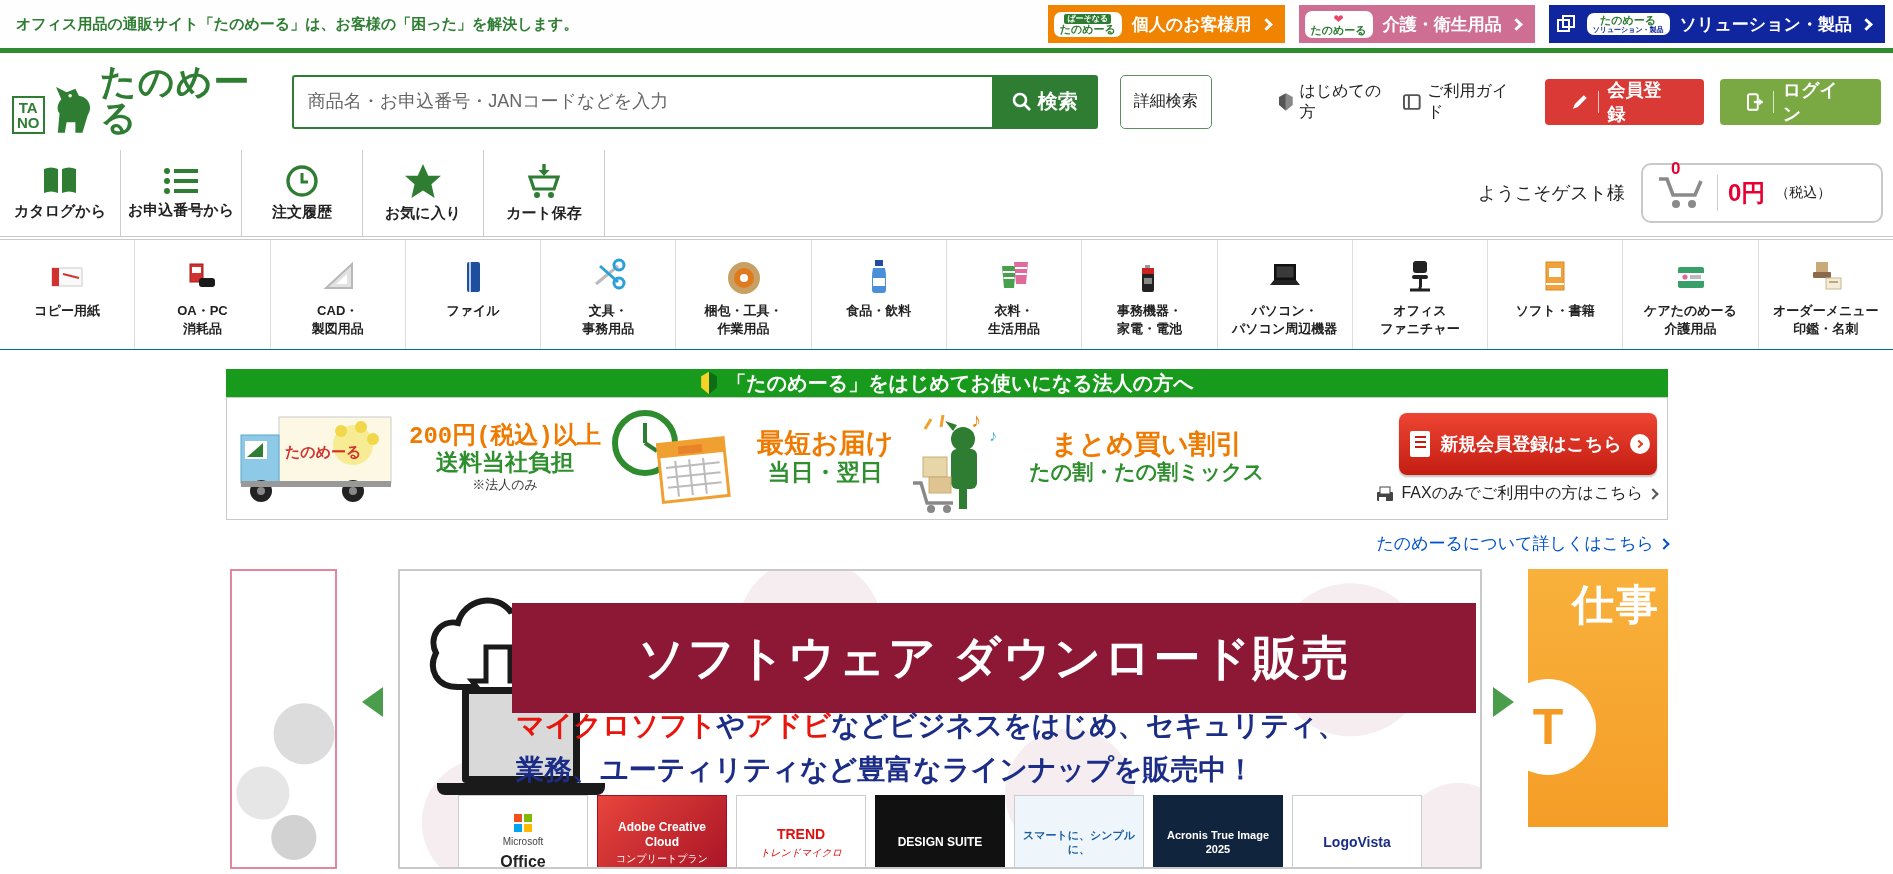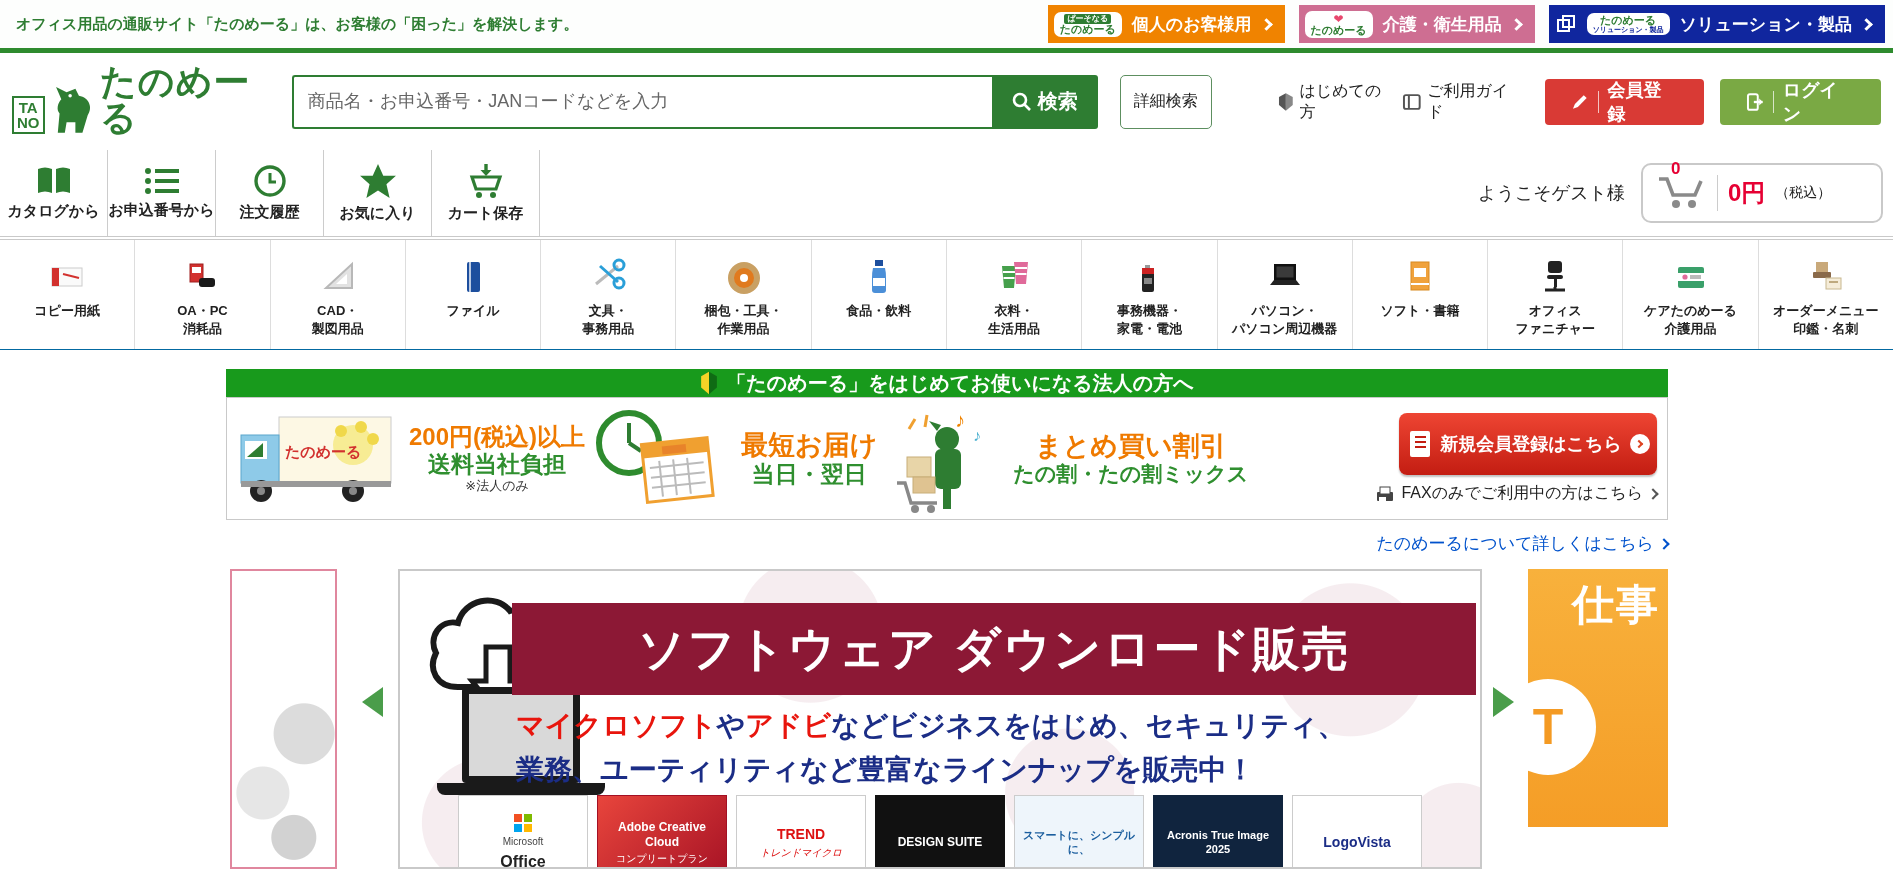--- a/index.html
+++ b/index.html
@@ -35,21 +35,21 @@
   .advbtn { width:92px; height:54px; margin-left:22px; background:#fff; border:1px solid #5d8f60; border-radius:5px; font-size:16px; color:#222; cursor:pointer; }
   .hlinks { display:flex; align-items:center; gap:6px; margin-left:66px; font-size:16px; color:#222; }
   .hlink { display:flex; align-items:center; gap:6px; cursor:pointer; }
   .hbtn { height:46px; border-radius:4px; color:#fff; font-size:18px; font-weight:bold; display:flex; align-items:center; gap:9px; padding:0 26px; cursor:pointer; }
   .hbtn .vdiv { width:1px; height:22px; background:rgba(255,255,255,.7); }
   .btn-register { background:#d93a35; margin-left:22px; }
   .btn-login { background:#7aa944; margin-left:16px; }
 
   
   .quicknav { height:86px; display:flex; align-items:stretch; }
-  .qitem { width:108px; display:flex; flex-direction:column; align-items:center; justify-content:center; gap:5px; border-right:1px solid #ccc; cursor:pointer; }
+  .qitem { width:121px; display:flex; flex-direction:column; align-items:center; justify-content:center; gap:5px; border-right:1px solid #ccc; cursor:pointer; }
   .qitem .qlabel { font-size:15px; font-weight:bold; color:#222; white-space:nowrap; }
   .qspacer { flex:1; }
   .welcome { align-self:center; font-size:18px; color:#222; margin-right:16px; }
   .cartbox { align-self:center; width:242px; height:60px; border:2px solid #c9c9c9; border-radius:10px; margin-right:10px; display:flex; align-items:center; padding:0 12px; gap:10px; cursor:pointer; }
   .cartzero { position:relative; }
   .cartzero .zero { position:absolute; top:-12px; left:16px; color:#e60033; font-weight:bold; font-size:17px; }
   .cartbox .vsep { width:1px; height:36px; background:#ccc; }
   .amount { color:#e60033; font-weight:bold; font-size:24px; }
   .taxnote { color:#222; font-size:14px; }
 
@@ -58,21 +58,21 @@
   .catbar { height:110px; display:flex; border-bottom:1px solid #0369a1; }
   .cat { flex:1; display:flex; flex-direction:column; align-items:center; justify-content:flex-start; padding-top:10px; border-right:1px solid #ddd; cursor:pointer; }
   .cat:last-child { border-right:none; }
   .cat .cicon { height:52px; display:flex; align-items:center; justify-content:center; }
   .cat .clabel { font-size:13px; font-weight:bold; color:#222; text-align:center; line-height:1.35; }
 
   
   .content { width:1442px; margin-left:226px; }
   .notice { margin-top:19px; height:28px; background:#189a1c; display:flex; align-items:center; justify-content:center; gap:8px; color:#fff; font-weight:bold; font-size:20px; cursor:pointer; }
   .promo { border:1px solid #c9c9c9; background:#fff; height:123px; display:flex; align-items:center; padding:0 10px 0 6px; }
-  .ptext { text-align:center; line-height:1.15; margin:8px 8px; }
+  .ptext { text-align:center; line-height:1.15; margin:8px 8px;font-family:Liberation Mono, monospace; }
   .po { color:#ef7a00; font-weight:bold; font-size:24px; white-space:nowrap; }
   .pg { color:#2f8f2f; font-weight:bold; font-size:23px; white-space:nowrap; }
   .pnote { color:#333; font-size:13px; margin-top:2px; }
   .promo-right { margin-left:auto; display:flex; flex-direction:column; align-items:flex-end; gap:8px; }
   .regbtn { width:258px; height:62px; border-radius:8px; background:linear-gradient(#ee4533,#c31d12); color:#fff; font-size:18px; font-weight:bold; display:flex; align-items:center; justify-content:center; gap:8px; box-shadow:0 2px 2px rgba(0,0,0,.25); cursor:pointer; }
   .regbtn .circ { width:20px; height:20px; background:#fff; border-radius:50%; display:flex; align-items:center; justify-content:center; }
   .regbtn .circ .chevr { width:6px; height:6px; border-top:2px solid #d42; border-right:2px solid #d42; transform:rotate(45deg); margin-left:-2px; }
   .faxlink { display:flex; align-items:center; gap:6px; font-size:16px; color:#222; cursor:pointer; }
   .dchev { width:8px; height:8px; border-top:2px solid #555; border-right:2px solid #555; transform:rotate(45deg); }
   .aboutrow { margin-top:12px; display:flex; justify-content:flex-end; }
@@ -90,21 +90,21 @@
   .mainbanner { position:absolute; left:398px; top:0; width:1084px; height:300px; border:2px solid #c9c9c9; background:#fff; overflow:hidden; cursor:pointer;
      background-image:radial-gradient(circle 70px at 8% 85%, #f6edf0 0 64px, transparent 65px),
                       radial-gradient(circle 80px at 38% 20%, #f6edf0 0 72px, transparent 73px),
                       radial-gradient(circle 70px at 62% 75%, #f6edf0 0 64px, transparent 65px),
                       radial-gradient(circle 85px at 88% 30%, #f6edf0 0 76px, transparent 77px),
                       radial-gradient(circle 60px at 98% 90%, #f6edf0 0 54px, transparent 55px); }
   .cloud { position:absolute; left:18px; top:6px; }
   .laptop { position:absolute; left:62px; top:116px; }
   .laptop .screen { width:118px; height:96px; background:#d9d9d9; border:7px solid #1a1a1a; border-radius:4px; }
   .laptop .base { width:168px; height:12px; background:#1a1a1a; margin-left:-25px; border-radius:0 0 8px 8px; }
-  .mtitle { position:absolute; left:112px; right:4px; top:32px; height:92px; background:#8c1835; color:#fff; font-weight:bold; font-size:47px; display:flex; align-items:center; justify-content:center; letter-spacing:2px; white-space:nowrap; }
+  .mtitle { position:absolute; left:112px; right:4px; top:32px; height:110px; background:#8c1835; color:#fff; font-weight:bold; font-size:47px; display:flex; align-items:center; justify-content:center; letter-spacing:2px; white-space:nowrap; }
   .mdesc1 { position:absolute; left:116px; top:136px; font-size:28px; font-weight:bold; white-space:nowrap; }
   .mdesc2 { position:absolute; left:116px; top:180px; font-size:28px; font-weight:bold; color:#1b2d86; white-space:nowrap; }
   .segr { color:#e8150d; } .segb { color:#1b2d86; }
   .tiles { position:absolute; left:58px; top:224px; display:flex; gap:9px; }
   .tile { width:130px; height:95px; border:1px solid #ccc; background:#fff; display:flex; flex-direction:column; align-items:center; justify-content:center; gap:4px; text-align:center; padding:4px; }
   .tile .tt1 { font-size:12px; font-weight:bold; color:#222; line-height:1.2; }
   .tile .tt2 { font-size:10px; color:#444; line-height:1.2; }
   .tile-adobe { background:linear-gradient(135deg,#e8453c,#a31024); border-color:#a31024; }
   .tile-adobe .tt1,.tile-adobe .tt2 { color:#fff; }
   .tile-trend .tt1 { color:#d11; font-size:14px; } .tile-trend .tt2 { color:#d11; font-style:italic; }
@@ -373,37 +373,37 @@
           <rect x="9" y="8" width="22" height="16" fill="#111"></rect>
           <rect x="11.5" y="10.5" width="17" height="11" fill="#3a3a3a"></rect>
           <polygon points="5,29 35,29 31,24 9,24" fill="#222"></polygon>
         </svg>
       </span>
     <span class="clabel"><span>パソコン・</span><br><span>パソコン周辺機器</span></span>
   </div>
   <div class="cat">
     <span class="cicon">
         <svg width="40" height="40" viewBox="0 0 40 40">
-          <rect x="11" y="6" width="18" height="28" fill="#f0a23c" stroke="#d88a20"></rect>
-          <rect x="14" y="12" width="12" height="9" fill="#fff"></rect>
-          <line x1="11" y1="28" x2="29" y2="28" stroke="#fff" stroke-width="2"></line>
-        </svg>
-      </span>
-    <span class="clabel"><span>ソフト・書籍</span><br><span></span></span>
-  </div>
-  <div class="cat">
-    <span class="cicon">
-        <svg width="40" height="40" viewBox="0 0 40 40">
           <rect x="13" y="5" width="14" height="12" rx="3" fill="#222"></rect>
           <rect x="12" y="19" width="16" height="4" rx="2" fill="#222"></rect>
           <rect x="19" y="23" width="3" height="8" fill="#222"></rect>
           <path d="M10 34 L30 34 M20 31 L20 34" stroke="#222" stroke-width="3"></path>
         </svg>
       </span>
     <span class="clabel"><span>オフィス</span><br><span>ファニチャー</span></span>
+  </div>
+  <div class="cat">
+    <span class="cicon">
+        <svg width="40" height="40" viewBox="0 0 40 40">
+          <rect x="11" y="6" width="18" height="28" fill="#f0a23c" stroke="#d88a20"></rect>
+          <rect x="14" y="12" width="12" height="9" fill="#fff"></rect>
+          <line x1="11" y1="28" x2="29" y2="28" stroke="#fff" stroke-width="2"></line>
+        </svg>
+      </span>
+    <span class="clabel"><span>ソフト・書籍</span><br><span></span></span>
   </div>
   <div class="cat">
     <span class="cicon">
         <svg width="40" height="40" viewBox="0 0 40 40">
           <rect x="7" y="11" width="26" height="21" rx="2" fill="#3aa06a"></rect>
           <rect x="7" y="17" width="26" height="8" fill="#fff"></rect>
           <circle cx="14" cy="21" r="2.6" fill="#e06a9a"></circle>
           <rect x="19" y="19" width="11" height="4" fill="#bbb"></rect>
         </svg>
       </span>

